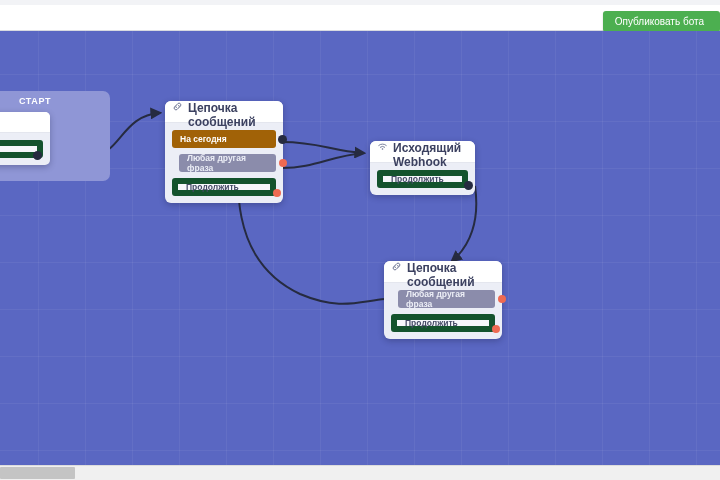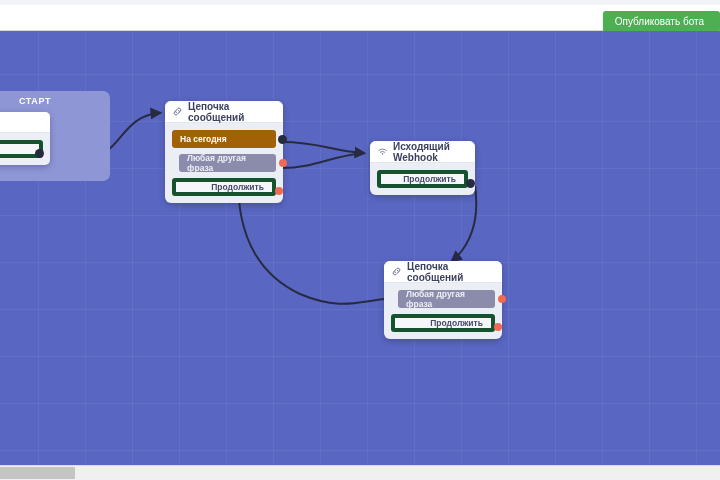--- a/index.html
+++ b/index.html
@@ -50,44 +50,44 @@
     background:#eceef6;
     border-radius:6px;
     box-shadow:0 2px 6px rgba(20,24,60,.30);
     box-sizing:border-box;
     padding:0 0 7px 0;
   }
   .node-head{
     background:#ffffff;
     border-radius:6px 6px 0 0;
     height:21px;
-    display:flex;align-items:center;
+    display:flex;align-items:flex-start;
     padding:0 7px;
-    font-size:10px;color:#3c4160;
+    font-size:12px;color:#3c4160;
     border-bottom:1px solid #e4e6ee;
   }
   .node-head .ico{
     width:11px;height:11px;margin-right:5px;flex:0 0 auto;
     display:flex;align-items:center;justify-content:center;
   }
   .node-head .ico svg{display:block;}
   .node-body{padding:7px 7px 0 7px;}
   .btn{
     position:relative;
     height:18px;border-radius:3px;
     display:flex;align-items:center;
     padding:0 8px;
     font-size:8.5px;
     margin-bottom:6px;
     box-sizing:border-box;
   }
   .btn:last-child{margin-bottom:0;}
   .btn.green{background:#a16207;color:#ffffff;}
   .btn.muted{background:#8b8cab;color:#eceef6;margin-left:7px;}
-  .btn.plain{background:#f6f7fb;color:#454a66;border:4px solid #14532d;justify-content:flex-end;}
+  .btn.plain{background:#f6f7fb;color:#454a66;border:6px solid #14532d;}
 
   
   .dot{
     position:absolute;border-radius:50%;
   }
   .dot.dark{background:#262b40;width:9px;height:9px;}
   .dot.orange{background:#ee6a52;width:8px;height:8px;}
 
   
   .start-group{

